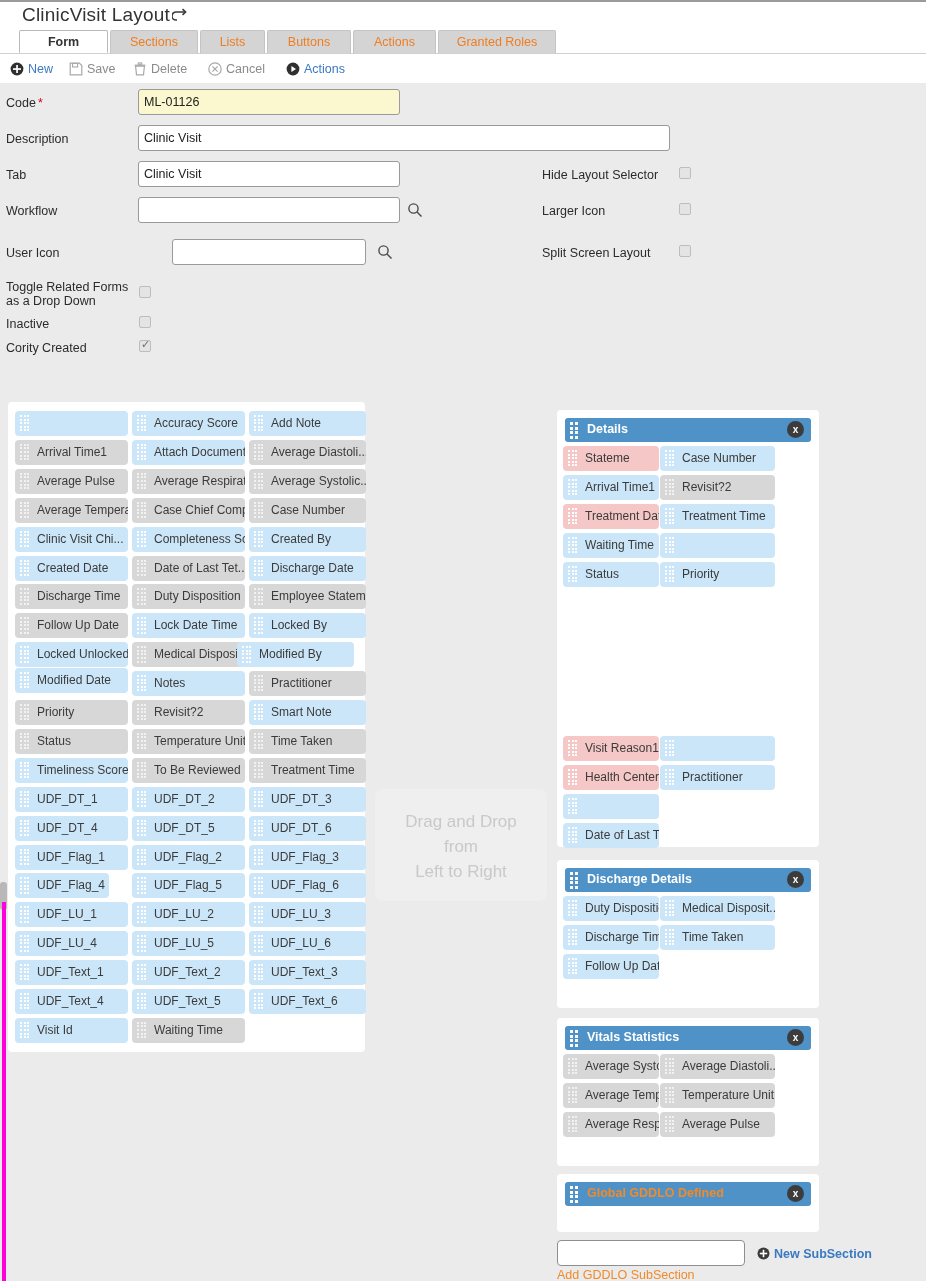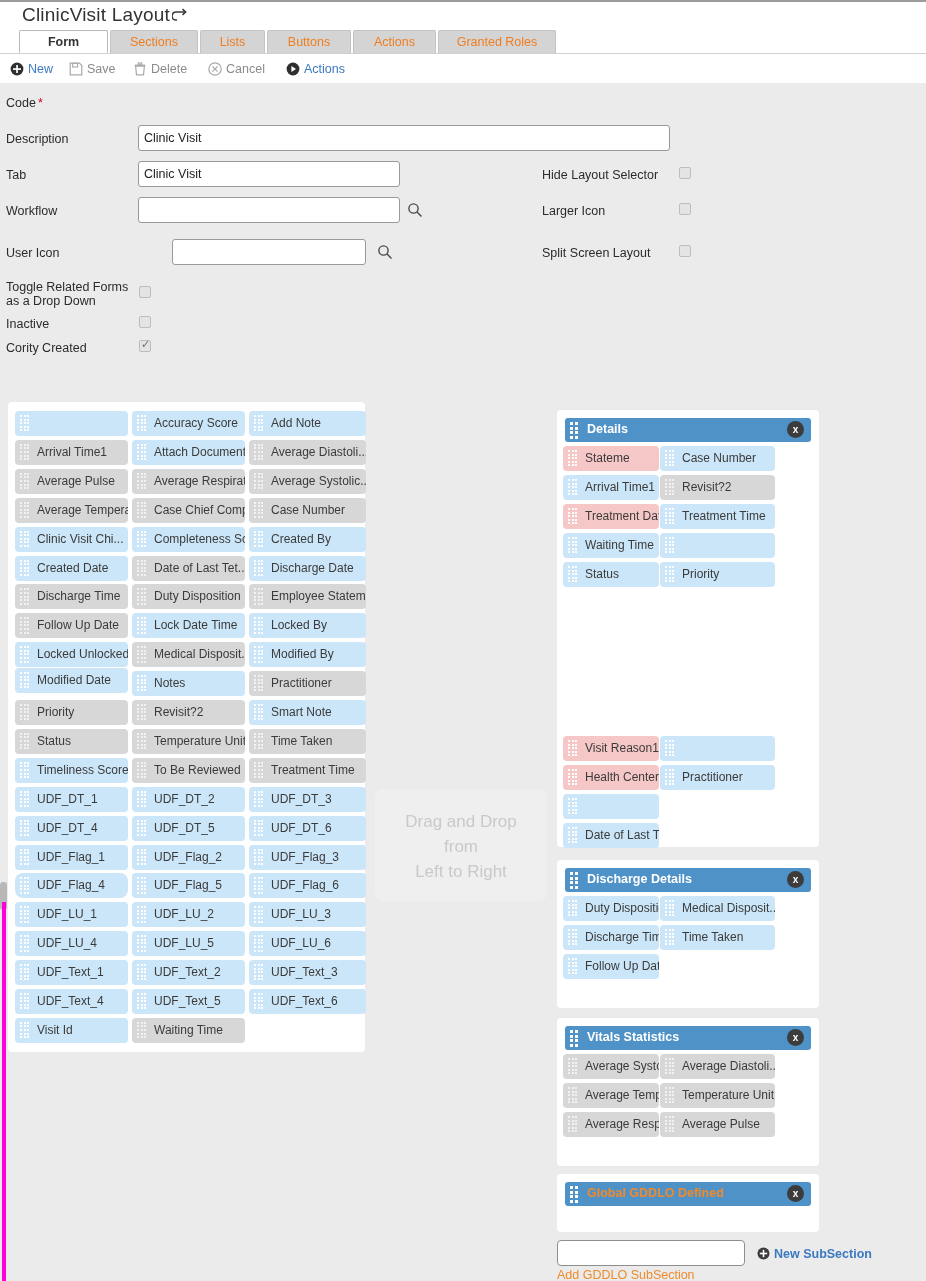--- a/index.html
+++ b/index.html
@@ -143,20 +143,21 @@
       <div class="tb-item enabled" style="left: 286px;"><span class="tb-ico"><svg width="14" height="14" viewBox="0 0 14 14">
             <circle cx="7" cy="7" r="6.4" fill="#2f2f2f"></circle>
             <path d="M5.4 4.1 L10 7 L5.4 9.9 Z" fill="#fff"></path>
           </svg></span><span class="lbl">Actions</span></div>
     </div>
 
   <div class="formarea">
 
     <div class="flbl" style="left:6px;top:13px;">Code</div>
     <span class="flbl" style="left:38px;top:13px;color:#d0021b;">*</span>
+    <input class="fin req" style="left: 138px; top: 6px; width: 262px; height: 26px;" value="ML-01126">
 
     <div class="flbl" style="left:6px;top:49px;">Description</div>
     <input class="fin" style="left: 138px; top: 42px; width: 532px; height: 26px;" value="Clinic Visit">
 
     <div class="flbl" style="left:6px;top:85px;">Tab</div>
     <input class="fin" style="left: 138px; top: 78px; width: 262px; height: 26px;" value="Clinic Visit">
 
     <div class="flbl" style="left:542px;top:85px;">Hide Layout Selector</div>
     <div class="cbx" style="left:679px;top:84px;"></div>
 
@@ -632,21 +633,21 @@
           <i style="left:0px;top:7.2px"></i>
           <i style="left:3.5px;top:7.2px"></i>
           <i style="left:7px;top:7.2px"></i>
           <i style="left:0px;top:10.8px"></i>
           <i style="left:3.5px;top:10.8px"></i>
           <i style="left:7px;top:10.8px"></i>
           <i style="left:0px;top:14.4px"></i>
           <i style="left:3.5px;top:14.4px"></i>
           <i style="left:7px;top:14.4px"></i>
         </span><span>Medical Disposit...</span></div>
-      <div class="chip blue" style="left: 241px; top: 240.2px; width: 117px;"><span class="grip">
+      <div class="chip blue" style="left: 229px; top: 240.2px; width: 117px;"><span class="grip">
           <i style="left:0px;top:0px"></i>
           <i style="left:3.5px;top:0px"></i>
           <i style="left:7px;top:0px"></i>
           <i style="left:0px;top:3.6px"></i>
           <i style="left:3.5px;top:3.6px"></i>
           <i style="left:7px;top:3.6px"></i>
           <i style="left:0px;top:7.2px"></i>
           <i style="left:3.5px;top:7.2px"></i>
           <i style="left:7px;top:7.2px"></i>
           <i style="left:0px;top:10.8px"></i>
@@ -1006,21 +1007,21 @@
           <i style="left:0px;top:7.2px"></i>
           <i style="left:3.5px;top:7.2px"></i>
           <i style="left:7px;top:7.2px"></i>
           <i style="left:0px;top:10.8px"></i>
           <i style="left:3.5px;top:10.8px"></i>
           <i style="left:7px;top:10.8px"></i>
           <i style="left:0px;top:14.4px"></i>
           <i style="left:3.5px;top:14.4px"></i>
           <i style="left:7px;top:14.4px"></i>
         </span><span>UDF_Flag_3</span></div>
-      <div class="chip blue" style="left: 7px; top: 471.4px; width: 113px; border-radius: 8px;"><span class="grip">
+      <div class="chip blue" style="left: 7px; top: 471.4px; width: 94px;"><span class="grip">
           <i style="left:0px;top:0px"></i>
           <i style="left:3.5px;top:0px"></i>
           <i style="left:7px;top:0px"></i>
           <i style="left:0px;top:3.6px"></i>
           <i style="left:3.5px;top:3.6px"></i>
           <i style="left:7px;top:3.6px"></i>
           <i style="left:0px;top:7.2px"></i>
           <i style="left:3.5px;top:7.2px"></i>
           <i style="left:7px;top:7.2px"></i>
           <i style="left:0px;top:10.8px"></i>

